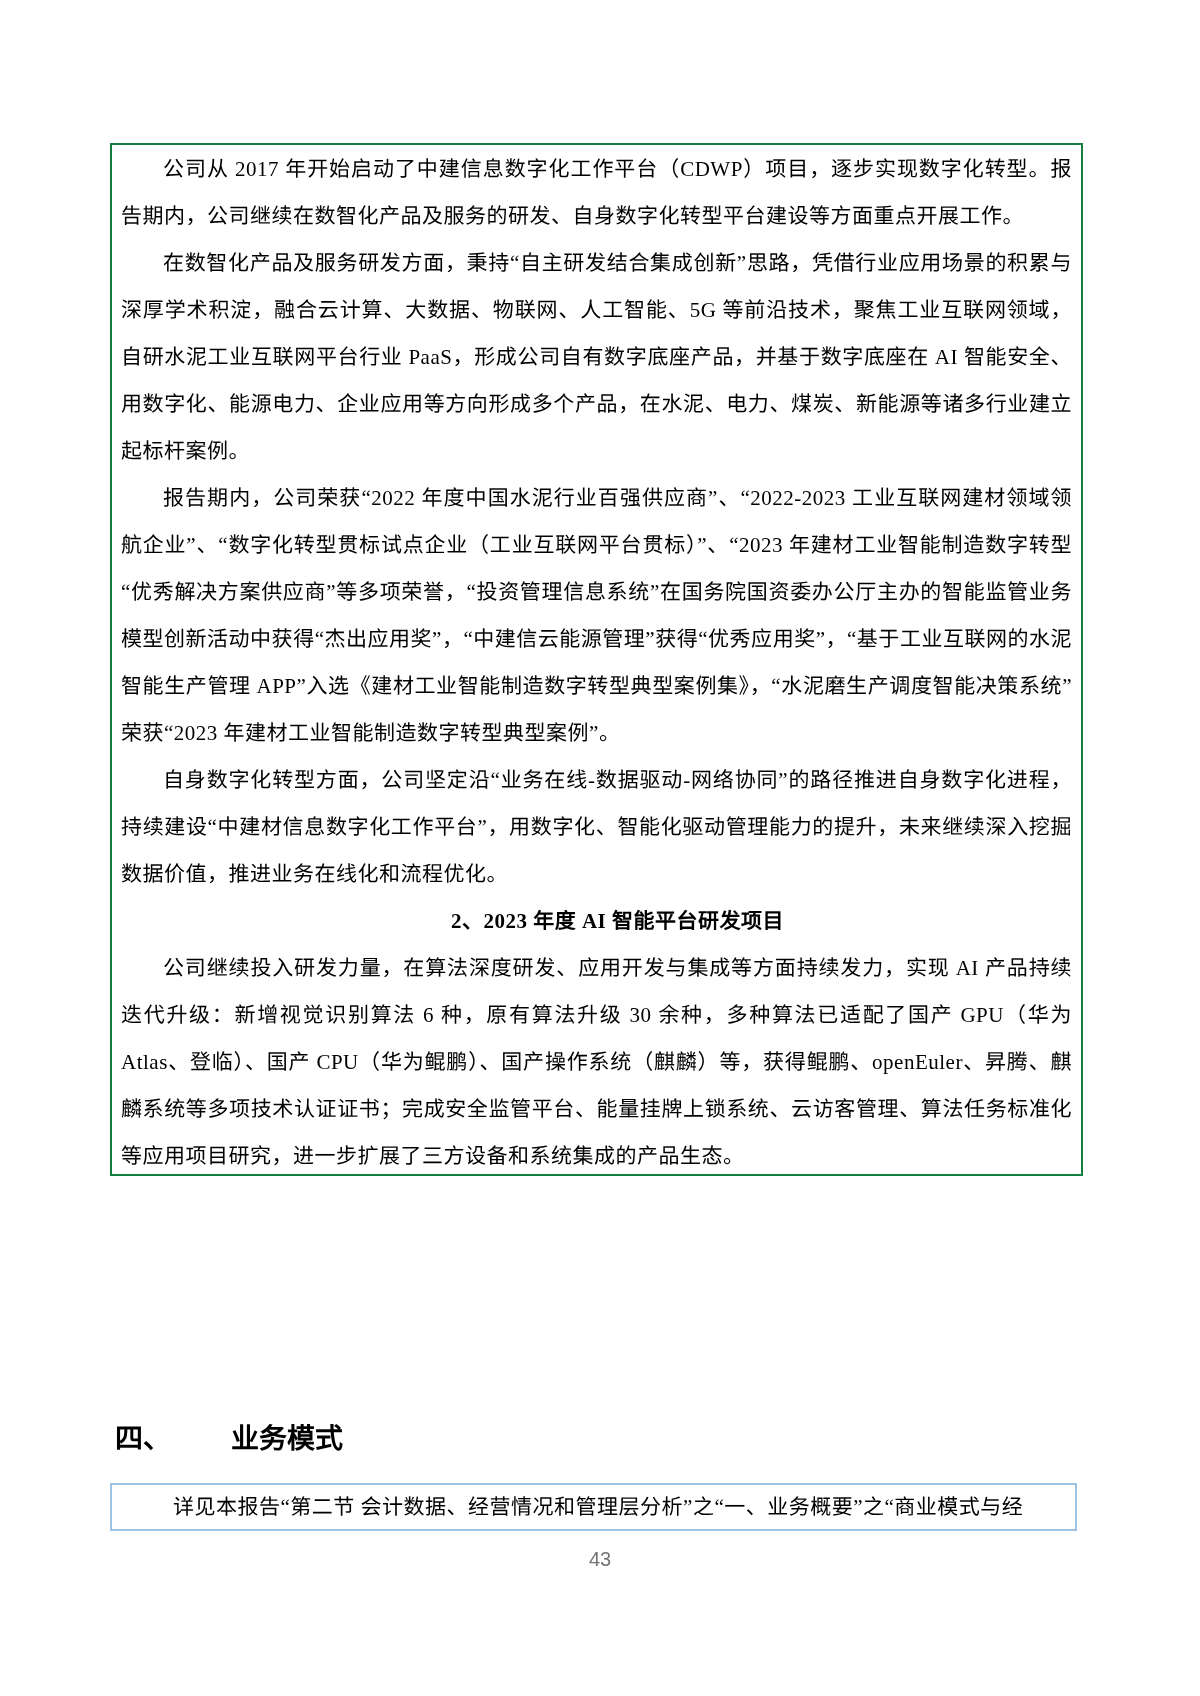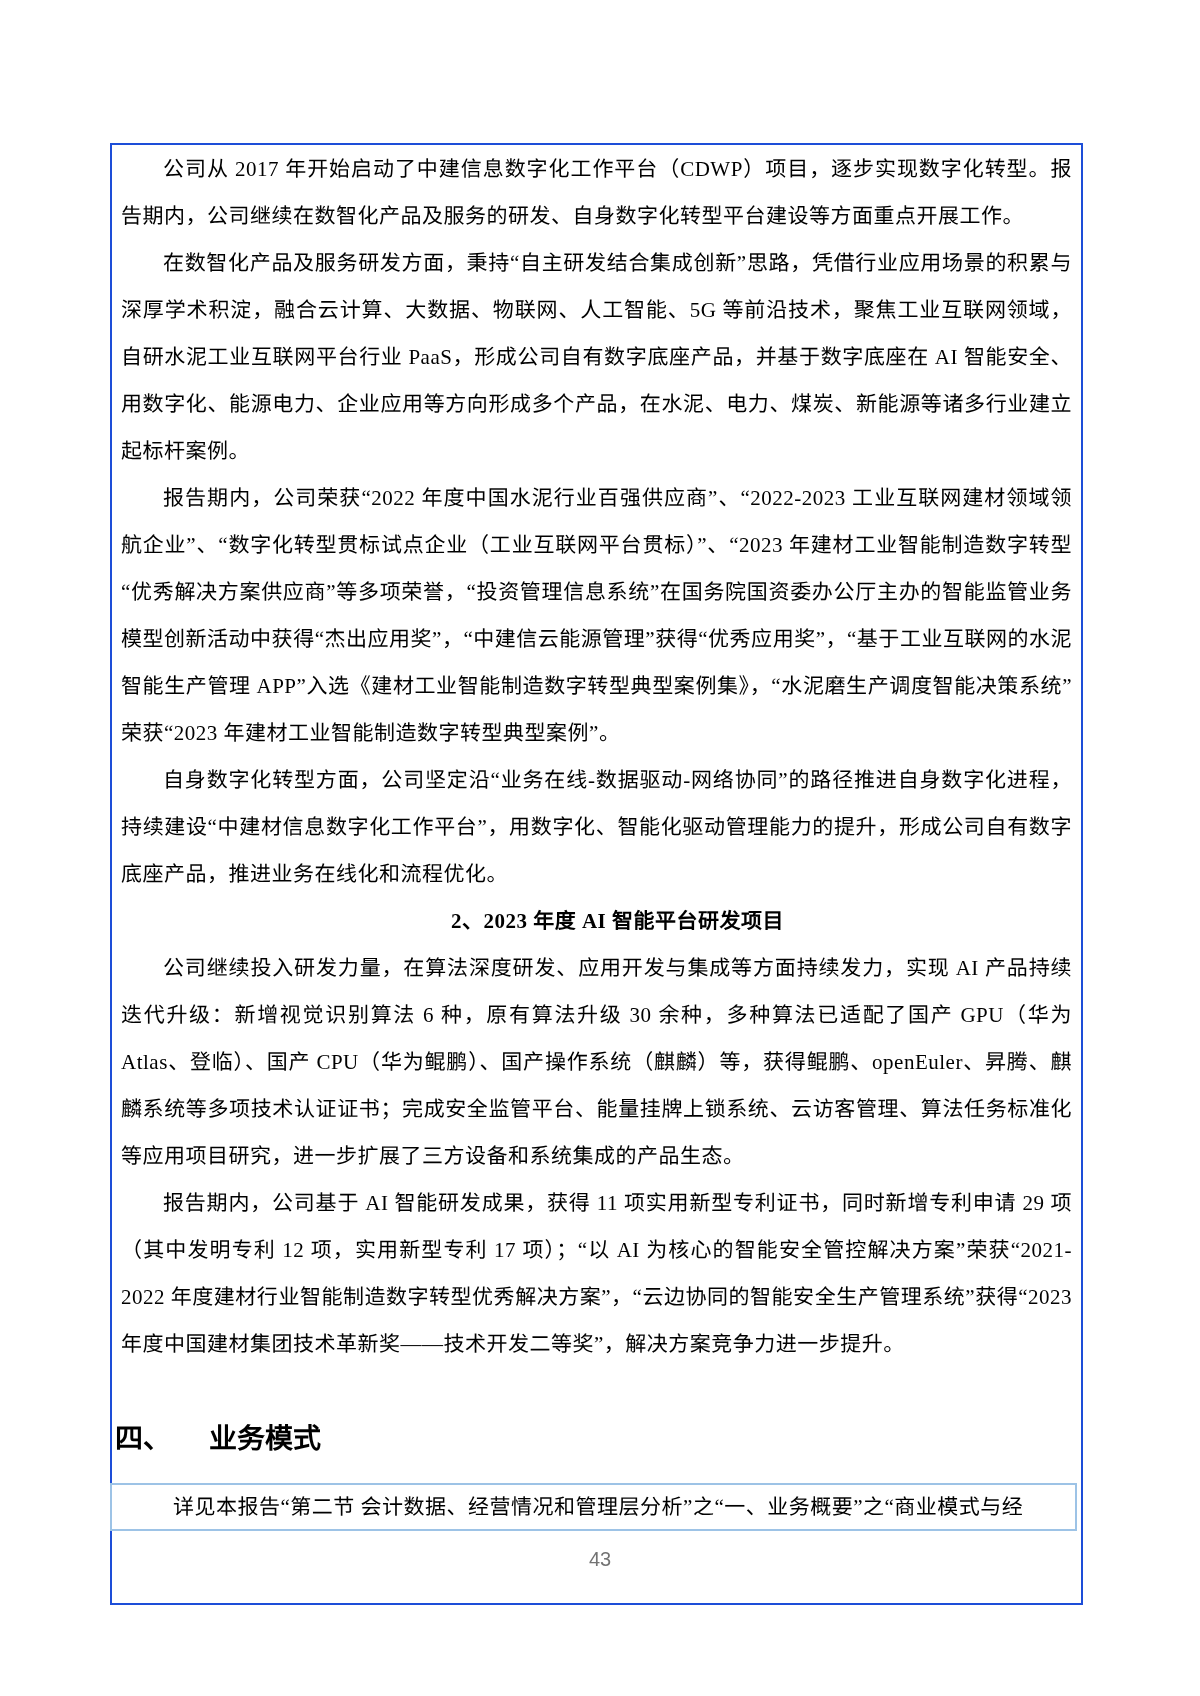--- a/index.html
+++ b/index.html
@@ -10,22 +10,22 @@
     background: #ffffff;
     font-family: "Liberation Serif", "DejaVu Serif", serif;
     color: #000000;
     overflow: hidden;
   }
   .main-box {
     position: absolute;
     left: 110px;
     top: 143px;
     width: 973px;
-    height: 1462px;
-    border: 2px solid #1d4ed8;
+    height: 1033px;
+    border: 2px solid #15803d;
     box-sizing: border-box;
     padding: 1px 9px 0 9px;
     background: #ffffff;
   }
   .main-box p {
     margin: 0;
     font-size: 21px;
     line-height: 47px;
     text-align: justify;
     text-indent: 42px;
@@ -37,21 +37,21 @@
   }
   .section-heading {
     position: absolute;
     left: 115px;
     top: 1416px;
     font-size: 28px;
     font-weight: bold;
     color: #000000;
     white-space: nowrap;
   }
-  .section-heading .section-title { margin-left: 38px; }
+  .section-heading .section-title { margin-left: 60px; }
   .note-box {
     position: absolute;
     left: 110px;
     top: 1483px;
     width: 967px;
     height: 48px;
     border: 2px solid #9dc3e6;
     box-sizing: border-box;
     background: #ffffff;
     font-size: 21px;
@@ -75,24 +75,23 @@
 </style>
 </head>
 <body>
 
 <div class="page">
 
   <div class="main-box">
     <p>公司从 2017 年开始启动了中建信息数字化工作平台（CDWP）项目，逐步实现数字化转型。报告期内，公司继续在数智化产品及服务的研发、自身数字化转型平台建设等方面重点开展工作。</p>
     <p>在数智化产品及服务研发方面，秉持“自主研发结合集成创新”思路，凭借行业应用场景的积累与深厚学术积淀，融合云计算、大数据、物联网、人工智能、5G 等前沿技术，聚焦工业互联网领域，自研水泥工业互联网平台行业 PaaS，形成公司自有数字底座产品，并基于数字底座在 AI 智能安全、用数字化、能源电力、企业应用等方向形成多个产品，在水泥、电力、煤炭、新能源等诸多行业建立起标杆案例。</p>
     <p>报告期内，公司荣获“2022 年度中国水泥行业百强供应商”、“2022-2023 工业互联网建材领域领航企业”、“数字化转型贯标试点企业（工业互联网平台贯标）”、“2023 年建材工业智能制造数字转型“优秀解决方案供应商”等多项荣誉，“投资管理信息系统”在国务院国资委办公厅主办的智能监管业务模型创新活动中获得“杰出应用奖”，“中建信云能源管理”获得“优秀应用奖”，“基于工业互联网的水泥智能生产管理 APP”入选《建材工业智能制造数字转型典型案例集》，“水泥磨生产调度智能决策系统”荣获“2023 年建材工业智能制造数字转型典型案例”。</p>
-    <p>自身数字化转型方面，公司坚定沿“业务在线-数据驱动-网络协同”的路径推进自身数字化进程，持续建设“中建材信息数字化工作平台”，用数字化、智能化驱动管理能力的提升，形成公司自有数字底座产品，推进业务在线化和流程优化。</p>
+    <p>自身数字化转型方面，公司坚定沿“业务在线-数据驱动-网络协同”的路径推进自身数字化进程，持续建设“中建材信息数字化工作平台”，用数字化、智能化驱动管理能力的提升，未来继续深入挖掘数据价值，推进业务在线化和流程优化。</p>
     <p class="sub-heading">2、2023 年度 AI 智能平台研发项目</p>
     <p>公司继续投入研发力量，在算法深度研发、应用开发与集成等方面持续发力，实现 AI 产品持续迭代升级：新增视觉识别算法 6 种，原有算法升级 30 余种，多种算法已适配了国产 GPU（华为 Atlas、登临）、国产 CPU（华为鲲鹏）、国产操作系统（麒麟）等，获得鲲鹏、openEuler、昇腾、麒麟系统等多项技术认证证书；完成安全监管平台、能量挂牌上锁系统、云访客管理、算法任务标准化等应用项目研究，进一步扩展了三方设备和系统集成的产品生态。</p>
-    <p>报告期内，公司基于 AI 智能研发成果，获得 11 项实用新型专利证书，同时新增专利申请 29 项（其中发明专利 12 项，实用新型专利 17 项）；“以 AI 为核心的智能安全管控解决方案”荣获“2021-2022 年度建材行业智能制造数字转型优秀解决方案”，“云边协同的智能安全生产管理系统”获得“2023 年度中国建材集团技术革新奖——技术开发二等奖”，解决方案竞争力进一步提升。</p>
   </div>
 
   <div class="section-heading">
     <span class="section-number">四、</span><span class="section-title">业务模式</span>
   </div>
 
   <div class="note-box">
     <span>详见本报告“第二节 会计数据、经营情况和管理层分析”之“一、业务概要”之“商业模式与经</span>
   </div>
 

